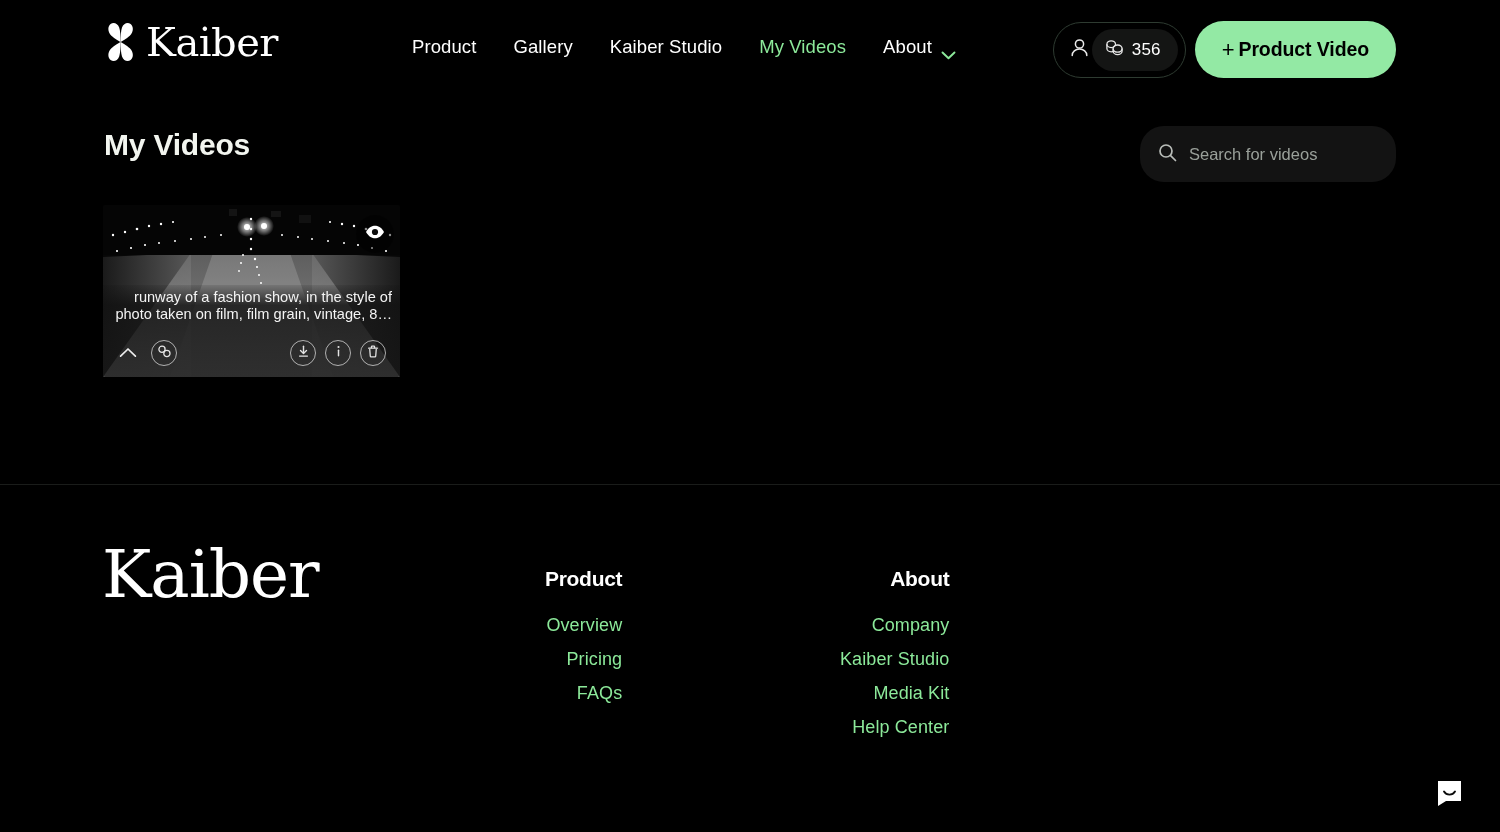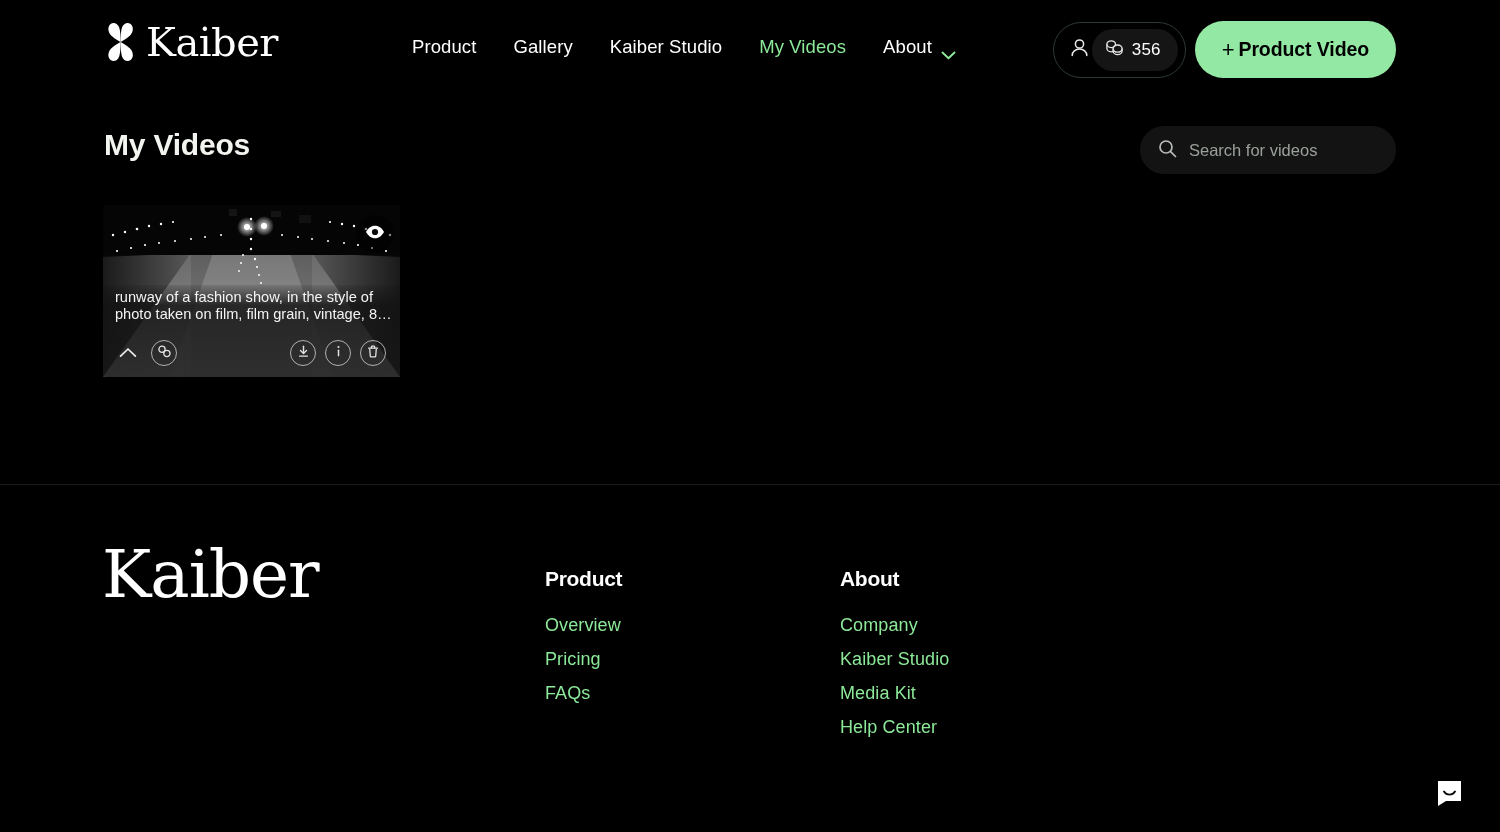--- a/index.html
+++ b/index.html
@@ -3,21 +3,21 @@
 <meta charset="utf-8">
 <style>
   * { box-sizing: border-box; margin: 0; padding: 0; }
   html, body {
     width: 1500px; height: 832px;
     background: #000;
     font-family: "Liberation Sans", sans-serif;
     overflow: hidden;
     -webkit-font-smoothing: antialiased;
   }
-  .page { position: relative; width: 1500px; height: 832px; background: #000; }
+  .page { position: relative; width: 1500px; height: 832px; background: #000; text-align: right; }
 
   
   .header {
     position: absolute; top: 0; left: 0; width: 1500px; height: 98px;
     display: flex; align-items: center;
   }
   .logo {
     position: absolute; left: 102px; top: 22px;
     display: flex; align-items: center; gap: 6px;
   }
@@ -63,21 +63,21 @@
   .create-btn .plus { font-size: 22px; font-weight: 500; margin-right: 2px; }
 
   
   .main { position: absolute; top: 98px; left: 0; width: 1500px; height: 386px; }
   .page-title {
     position: absolute; left: 104px; top: 30px;
     font-size: 30px; font-weight: 700; color: #f2f5ef; letter-spacing: -0.2px;
   }
   .search-box {
     position: absolute; right: 104px; top: 28px;
-    width: 256px; height: 48px; background: #131313; border-radius: 24px;
+    width: 256px; height: 56px; background: #131313; border-radius: 24px;
     display: flex; align-items: center; padding: 0 18px; gap: 12px; cursor: text;
   }
   .search-placeholder { color: #9aa09a; font-size: 16.5px; }
 
   
   .card {
     position: absolute; left: 103px; top: 107px;
     width: 297px; height: 172px; overflow: hidden; border-radius: 2px;
     background: #0a0a0a;
   }

